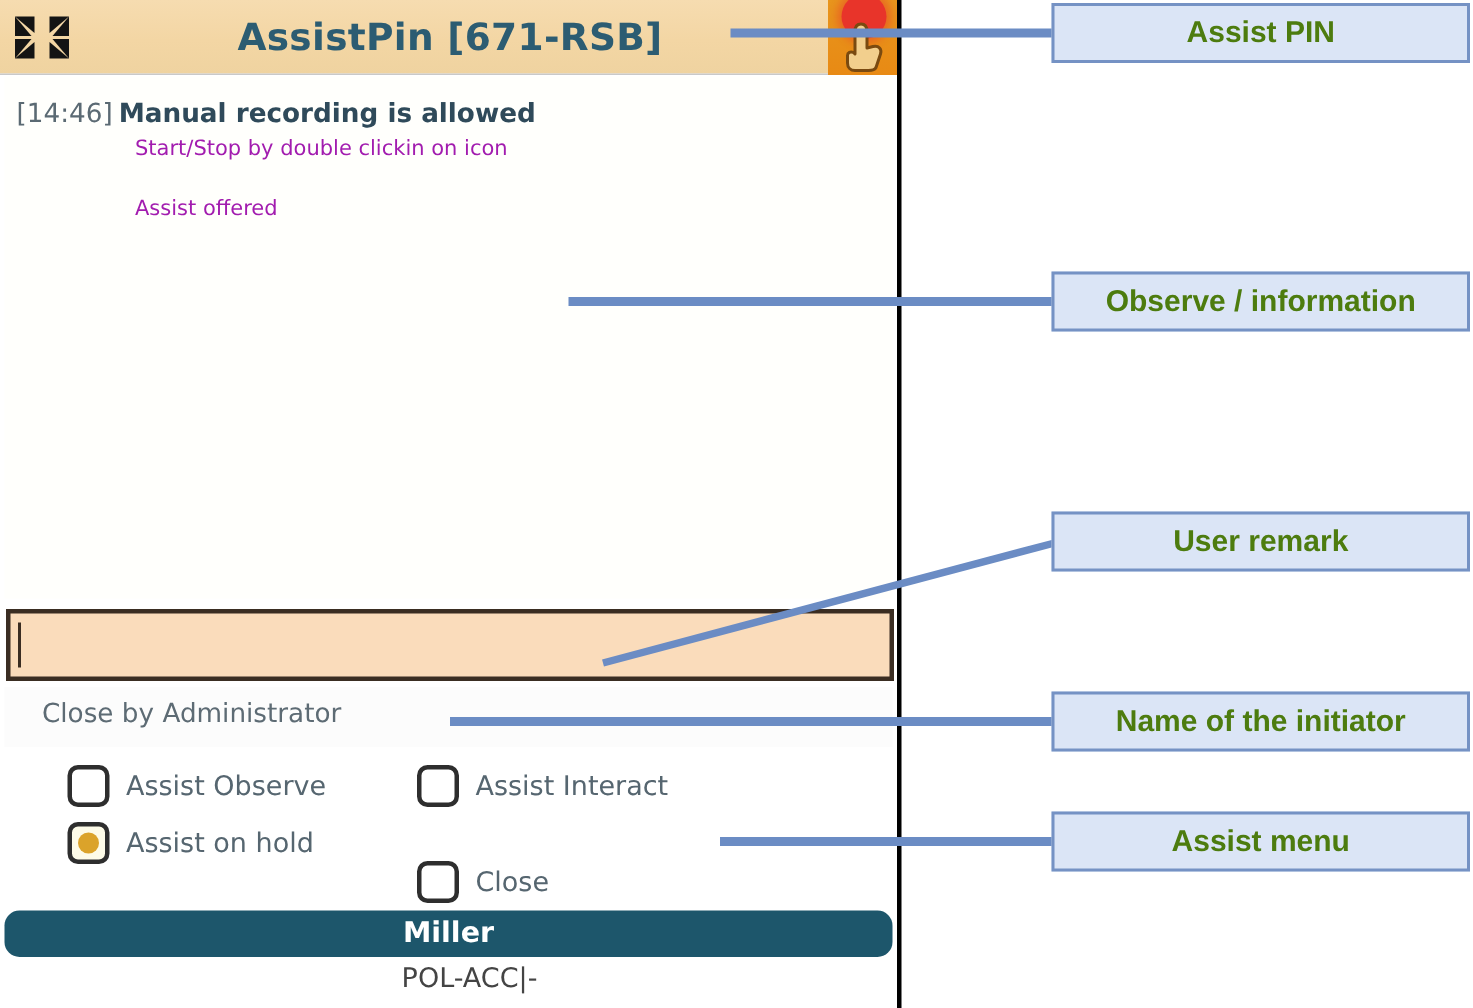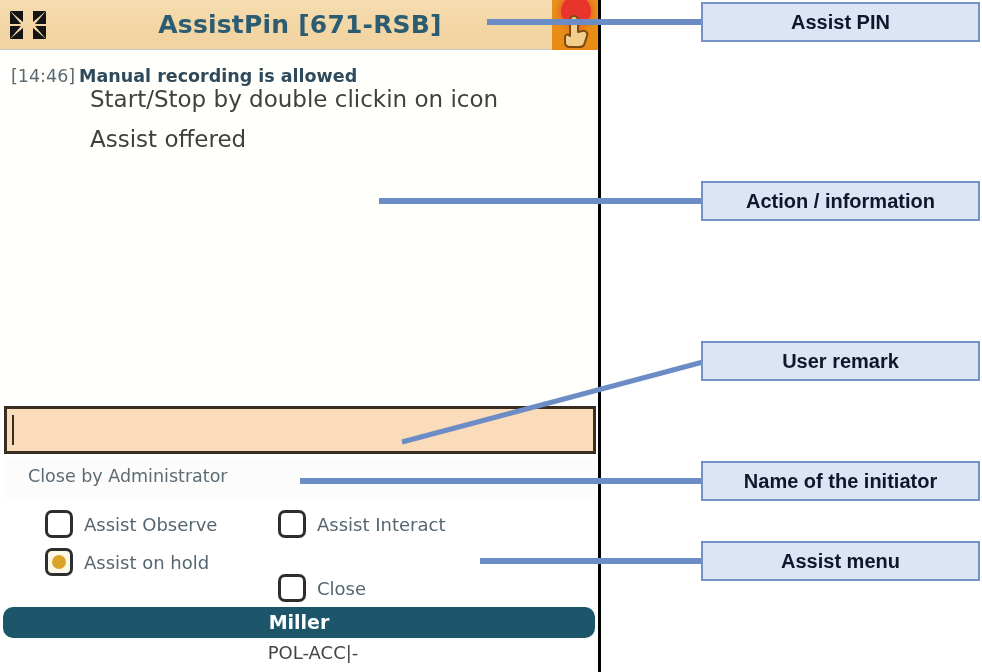--- a/index.html
+++ b/index.html
@@ -90,23 +90,23 @@
   .log-entry { margin-bottom: 17px; }
   .log-line1 {
     font-size: 17.5px;
     line-height: 23px;
     white-space: nowrap;
     color: #5b6a73;
   }
   .log-time { color: #5b6a73; font-weight: normal; }
   .log-title { color: #2f4a5a; font-weight: bold; margin-left: 4px; }
   .log-line2 {
-    font-size: 23px;
+    font-size: 14px;
     line-height: 23px;
-    color: #404040;
+    color: #a21caf;
     margin-left: 79px;
     white-space: nowrap;
   }
 
   
   #remark-input {
     position: absolute;
     left: 4px; top: 406px;
     width: 592px;
     height: 48px;
@@ -203,21 +203,21 @@
     text-align: center;
     line-height: 30px;
   }
 
   
   .callout {
     position: absolute;
     background: #dbe5f6;
     border: 2px solid #7592c4;
     box-sizing: border-box;
-    color: #0f172a;
+    color: #4d7c0f;
     font-family: "Liberation Sans", sans-serif;
     font-weight: bold;
     font-size: 20px;
     display: flex;
     align-items: center;
     justify-content: center;
     white-space: nowrap;
   }
   #callout-assist-pin     { left: 701px; top: 2px;   width: 279px; height: 40px; }
   #callout-action-info    { left: 701px; top: 181px; width: 279px; height: 40px; }
@@ -319,19 +319,19 @@
 <svg id="connector-layer">
   <line x1="487" y1="22" x2="703" y2="22" stroke="#6b8cc4" stroke-width="6"></line>
   <line x1="379" y1="201" x2="703" y2="201" stroke="#6b8cc4" stroke-width="6"></line>
   <line x1="402" y1="442" x2="703" y2="362" stroke="#6b8cc4" stroke-width="5"></line>
   <line x1="300" y1="481" x2="703" y2="481" stroke="#6b8cc4" stroke-width="6"></line>
   <line x1="480" y1="561" x2="703" y2="561" stroke="#6b8cc4" stroke-width="6"></line>
 </svg>
 
 <div class="callout" id="callout-assist-pin">Assist PIN</div>
 
-<div class="callout" id="callout-action-info">Action / information</div>
+<div class="callout" id="callout-action-info">Observe / information</div>
 
 <div class="callout" id="callout-user-remark">User remark</div>
 
 <div class="callout" id="callout-initiator">Name of the initiator</div>
 
 <div class="callout" id="callout-assist-menu">Assist menu</div>
 
 </body></html>

